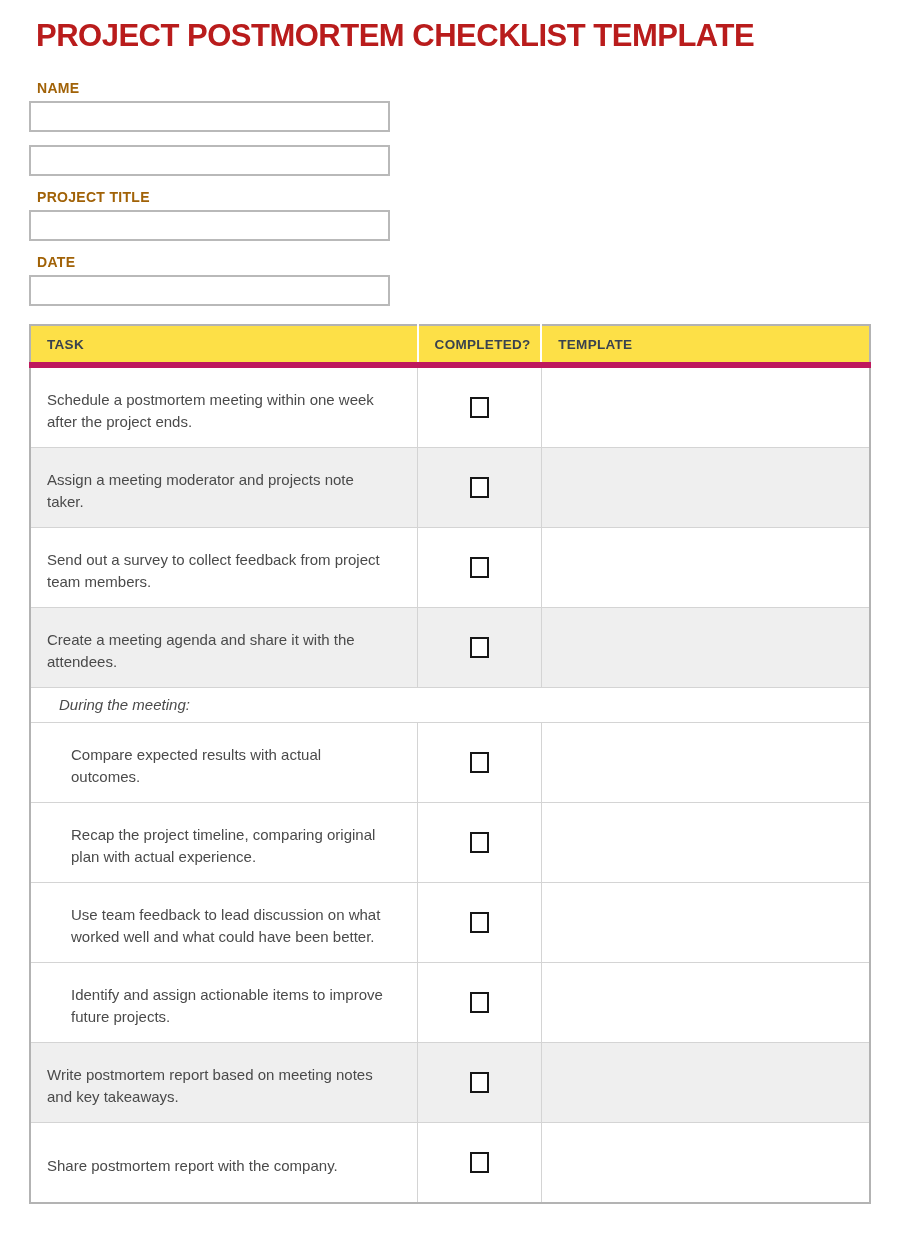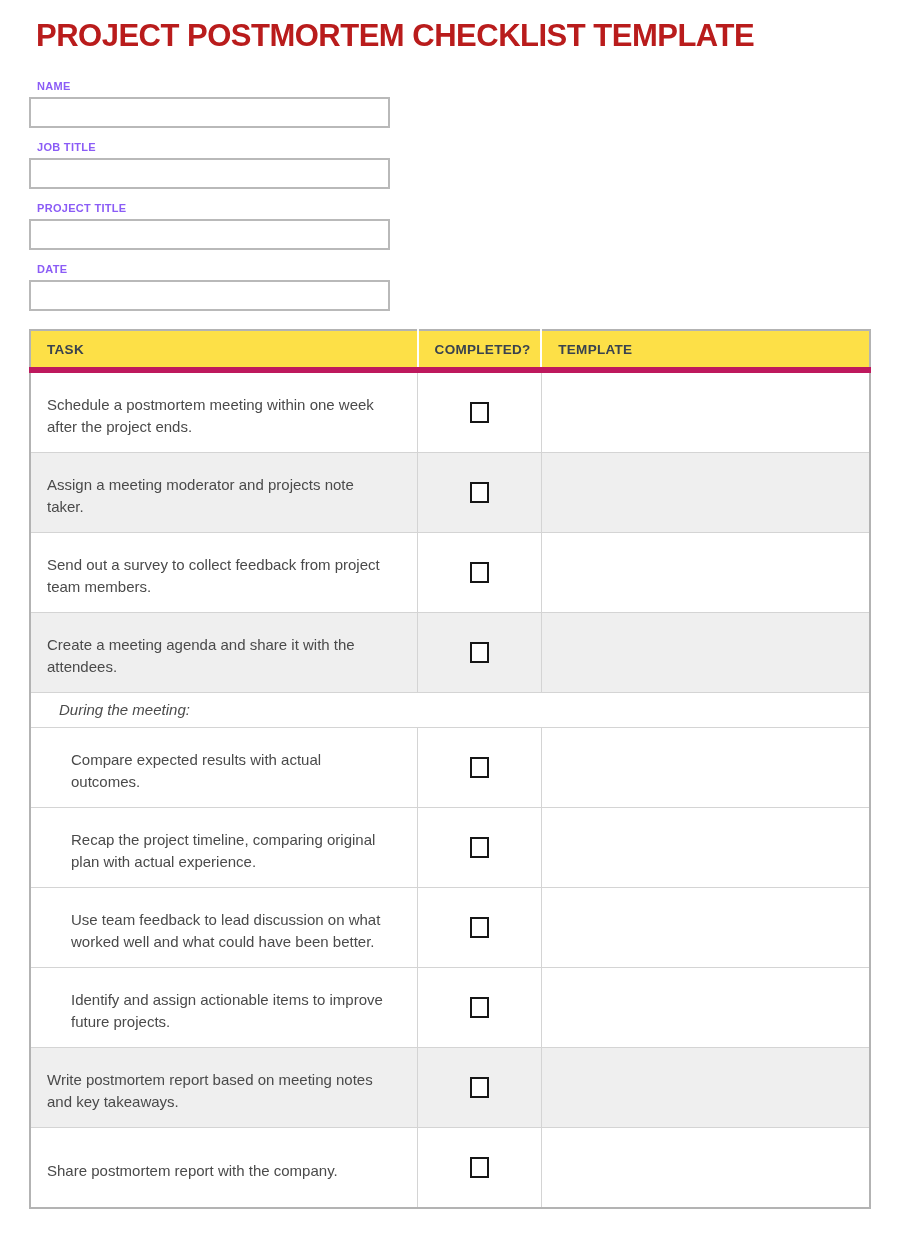--- a/index.html
+++ b/index.html
@@ -19,23 +19,23 @@
   .doc-title {
     font-size: 31px;
     font-weight: bold;
     color: #b91c1c;
     letter-spacing: -0.5px;
     margin: 4px 0 26px 7px;
   }
   .field-block { margin-bottom: 13px; }
   .field-label {
     display: block;
-    font-size: 11px;
+    font-size: 14px;
     font-weight: bold;
-    color: #8b5cf6;
+    color: #a16207;
     letter-spacing: 0.3px;
     margin: 0 0 5px 8px;
   }
   .field-input {
     display: block;
     width: 361px;
     height: 31px;
     box-sizing: border-box;
     border: 2px solid #b9b9b9;
     background: #ffffff;
@@ -103,21 +103,20 @@
 <div class="page">
 
   <h1 class="doc-title">PROJECT POSTMORTEM CHECKLIST TEMPLATE</h1>
 
   <div class="field-block">
     <label class="field-label">NAME</label>
     <input type="text" class="field-input" value="" style="">
   </div>
 
   <div class="field-block">
-    <label class="field-label">JOB TITLE</label>
     <input type="text" class="field-input" value="" style="">
   </div>
 
   <div class="field-block">
     <label class="field-label">PROJECT TITLE</label>
     <input type="text" class="field-input" value="" style="">
   </div>
 
   <div class="field-block">
     <label class="field-label">DATE</label>

